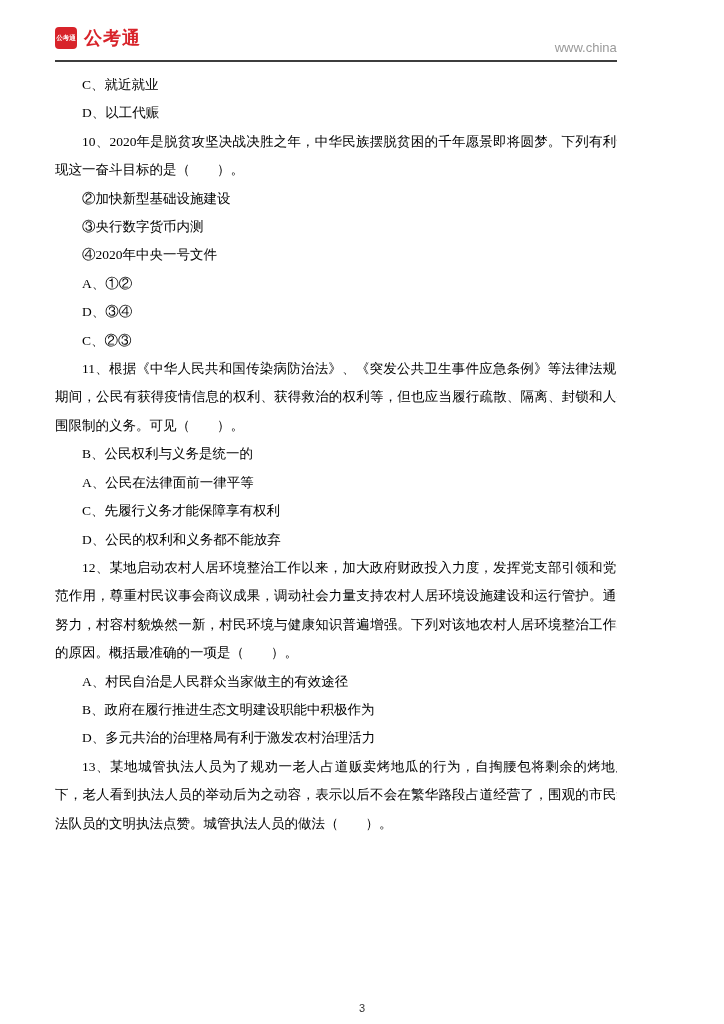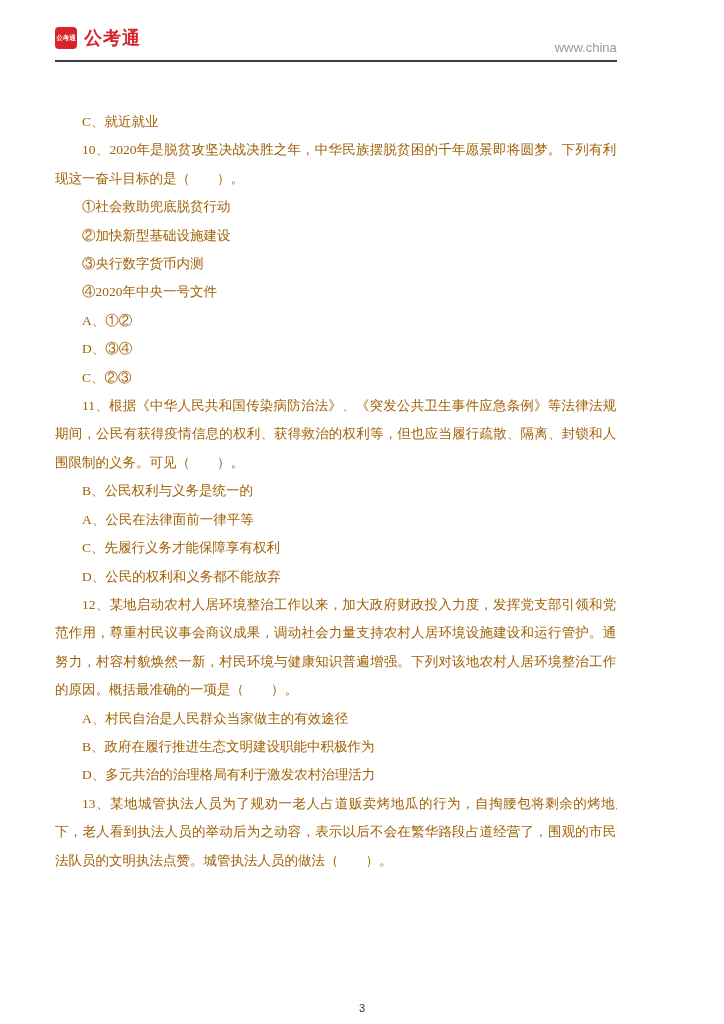--- a/index.html
+++ b/index.html
@@ -49,22 +49,21 @@
     align-self: flex-end;
     padding-bottom: 1px;
   }
   .content {
     position: absolute;
     top: 71px; left: 55px;
     width: 616px;
     font-size: 13.5px;
     line-height: 28.4px;
     text-align: justify;
-    color: #a16207;
-    margin-top: 37px;
+    color: #000000;
   }
   .content p { text-indent: 2em; }
   .footer {
     position: absolute;
     bottom: 10px; left: 0;
     width: 724px;
     text-align: center;
     font-family: "Liberation Sans", sans-serif;
     font-size: 11px;
     color: #333333;
@@ -78,22 +77,22 @@
   <header class="header">
     <div class="brand">
       <span class="badge">公考通</span>
       <span class="brand-text">公考通</span>
     </div>
     <span class="url">www.chinaexam.org</span>
   </header>
 
   <main class="content">
       <p class="option">C、就近就业</p>
+      <p class="option">D、以工代赈</p>
       <p class="question">10、2020年是脱贫攻坚决战决胜之年，中华民族摆脱贫困的千年愿景即将圆梦。下列有利于如期实现这一奋斗目标的是（　　）。</p>
-      <p class="option">①社会救助兜底脱贫行动</p>
       <p class="option">②加快新型基础设施建设</p>
       <p class="option">③央行数字货币内测</p>
       <p class="option">④2020年中央一号文件</p>
       <p class="option">A、①②</p>
       <p class="option">D、③④</p>
       <p class="option">C、②③</p>
       <p class="question">11、根据《中华人民共和国传染病防治法》、《突发公共卫生事件应急条例》等法律法规，在疫情期间，公民有获得疫情信息的权利、获得救治的权利等，但也应当履行疏散、隔离、封锁和人身活动范围限制的义务。可见（　　）。</p>
       <p class="option">B、公民权利与义务是统一的</p>
       <p class="option">A、公民在法律面前一律平等</p>
       <p class="option">C、先履行义务才能保障享有权利</p>

